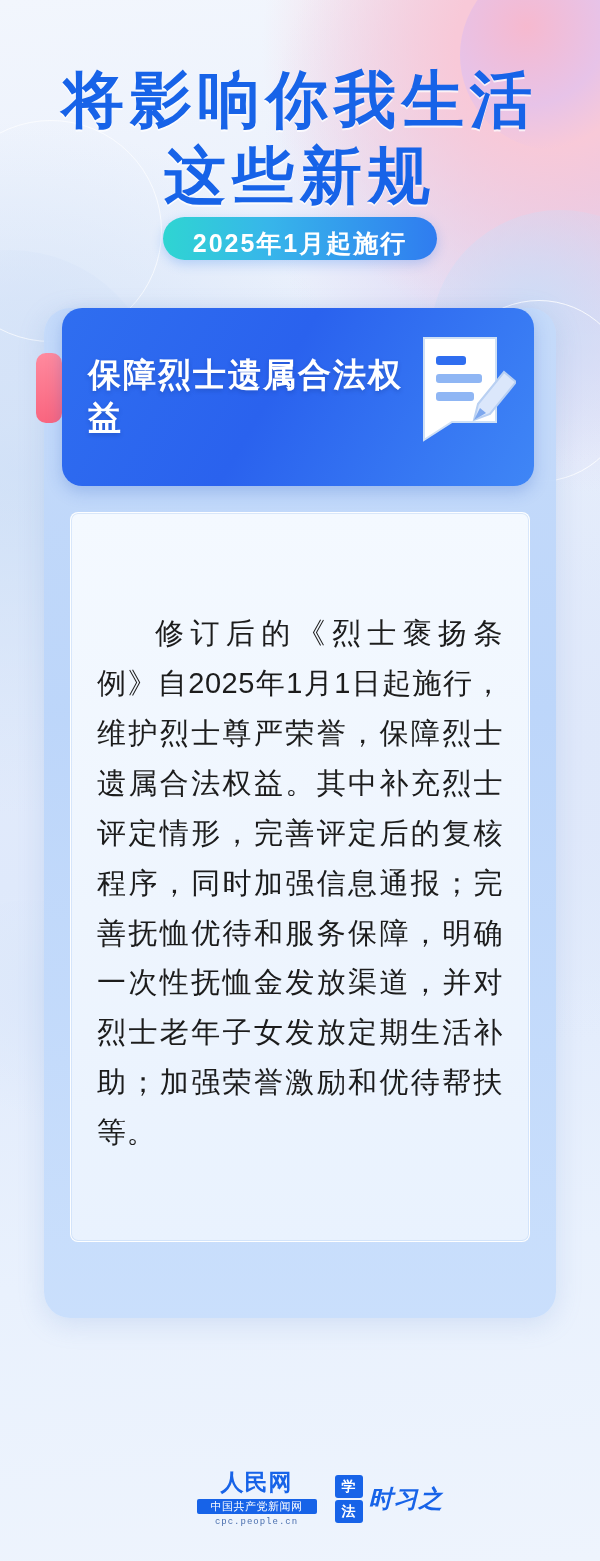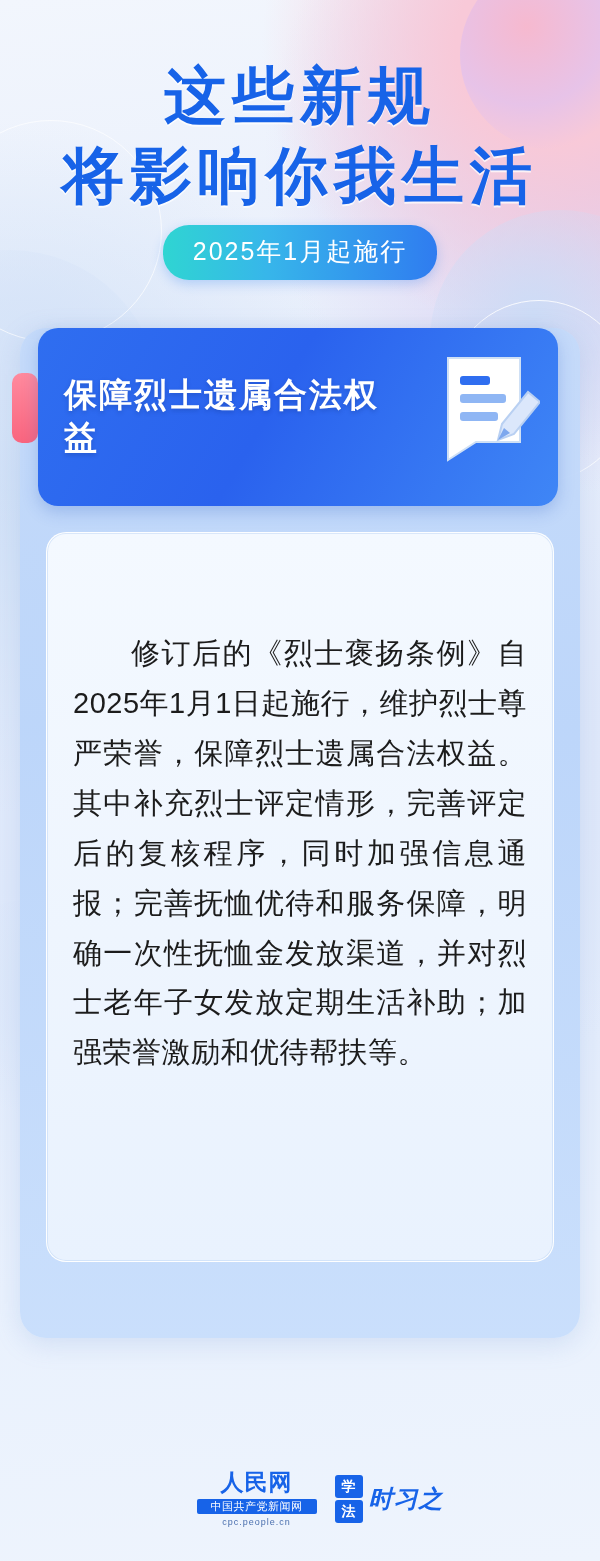--- a/index.html
+++ b/index.html
@@ -70,36 +70,36 @@
     color: #1763e8;
     letter-spacing: 6px;
     line-height: 1.22;
     text-shadow: 0 2px 0 rgba(255,255,255,0.75);
   }
   .title-line-1 { font-size: 62px; }
   .title-line-2 { font-size: 62px; margin-top: 4px; }
 
   .subtitle-pill {
     display: inline-block;
-    margin-top: 12px;
-    padding: 10px 30px 12px;
+    margin-top: 4px;
+    padding: 10px 30px 0;
     border-radius: 26px;
     background: linear-gradient(90deg, #2fd5d2 0%, #37b6ea 38%, #2f7cf0 100%);
     color: #ffffff;
     font-size: 25px;
-    font-weight: normal;
+    font-weight: bold;
     letter-spacing: 2px;
     box-shadow: 0 4px 12px rgba(47,124,240,0.28);
   }
 
   
   .card {
     position: relative;
     margin: 48px auto 0;
-    width: 560px;
+    width: 512px;
     min-height: 1010px;
     border-radius: 26px;
     background: linear-gradient(180deg, rgba(196,218,250,0.95) 0%, rgba(187,213,250,0.95) 40%, rgba(200,222,252,0.95) 100%);
     box-shadow: 0 6px 26px rgba(120,155,215,0.22);
   }
 
   .accent-tab {
     position: absolute;
     left: -8px;
     top: 45px;
@@ -133,21 +133,21 @@
     position: absolute;
     right: 18px;
     top: 22px;
     width: 104px;
     height: 116px;
   }
 
   .body-box {
     margin: 26px 26px 0;
     min-height: 730px;
-    border-radius: 20px;
+    border-radius: 8px;
     background: linear-gradient(180deg, #f4f9ff 0%, #eef5fe 55%, #e9f2fe 100%);
     border: 1px solid rgba(255,255,255,0.9);
     box-shadow: inset 0 0 0 1px rgba(190,214,245,0.5);
     padding: 96px 26px 40px;
     box-sizing: border-box;
   }
   .body-text {
     font-family: "Liberation Sans", sans-serif;
     font-size: 29px;
     line-height: 1.72;
@@ -188,21 +188,21 @@
     color: #ffffff;
     background: #1763e8;
     padding: 2px 14px;
     border-radius: 2px;
     letter-spacing: 0.5px;
   }
   .logo-people .url {
     margin-top: 4px;
     font-size: 9px;
     color: #4a6fae;
-    font-family: Liberation Sans, sans-serif;
+    font-family: Liberation Mono, monospace;
     letter-spacing: 1px;
   }
   .logo-xuefa {
     display: flex;
     align-items: center;
     gap: 6px;
   }
   .xf-badge {
     background: #1763e8;
     color: #fff;
@@ -229,22 +229,22 @@
 <div class="poster">
 
   <div class="deco deco-1"></div>
   <div class="deco deco-2"></div>
   <div class="deco deco-3"></div>
   <div class="deco deco-4"></div>
   <div class="deco-ring"></div>
   <div class="deco-ring2"></div>
 
   <div class="title-wrap">
+    <div class="title-line title-line-2">将影响你我生活</div>
     <div class="title-line title-line-1">这些新规</div>
-    <div class="title-line title-line-2">将影响你我生活</div>
     <div class="subtitle-pill">2025年1月起施行</div>
   </div>
 
   <div class="card">
     <div class="accent-tab"></div>
 
     <div class="head-bar">
       <div class="head-text">保障烈士遗属合法权益</div>
       <div class="doc-icon">
         <svg viewBox="0 0 104 116" width="104" height="116" aria-hidden="true">

